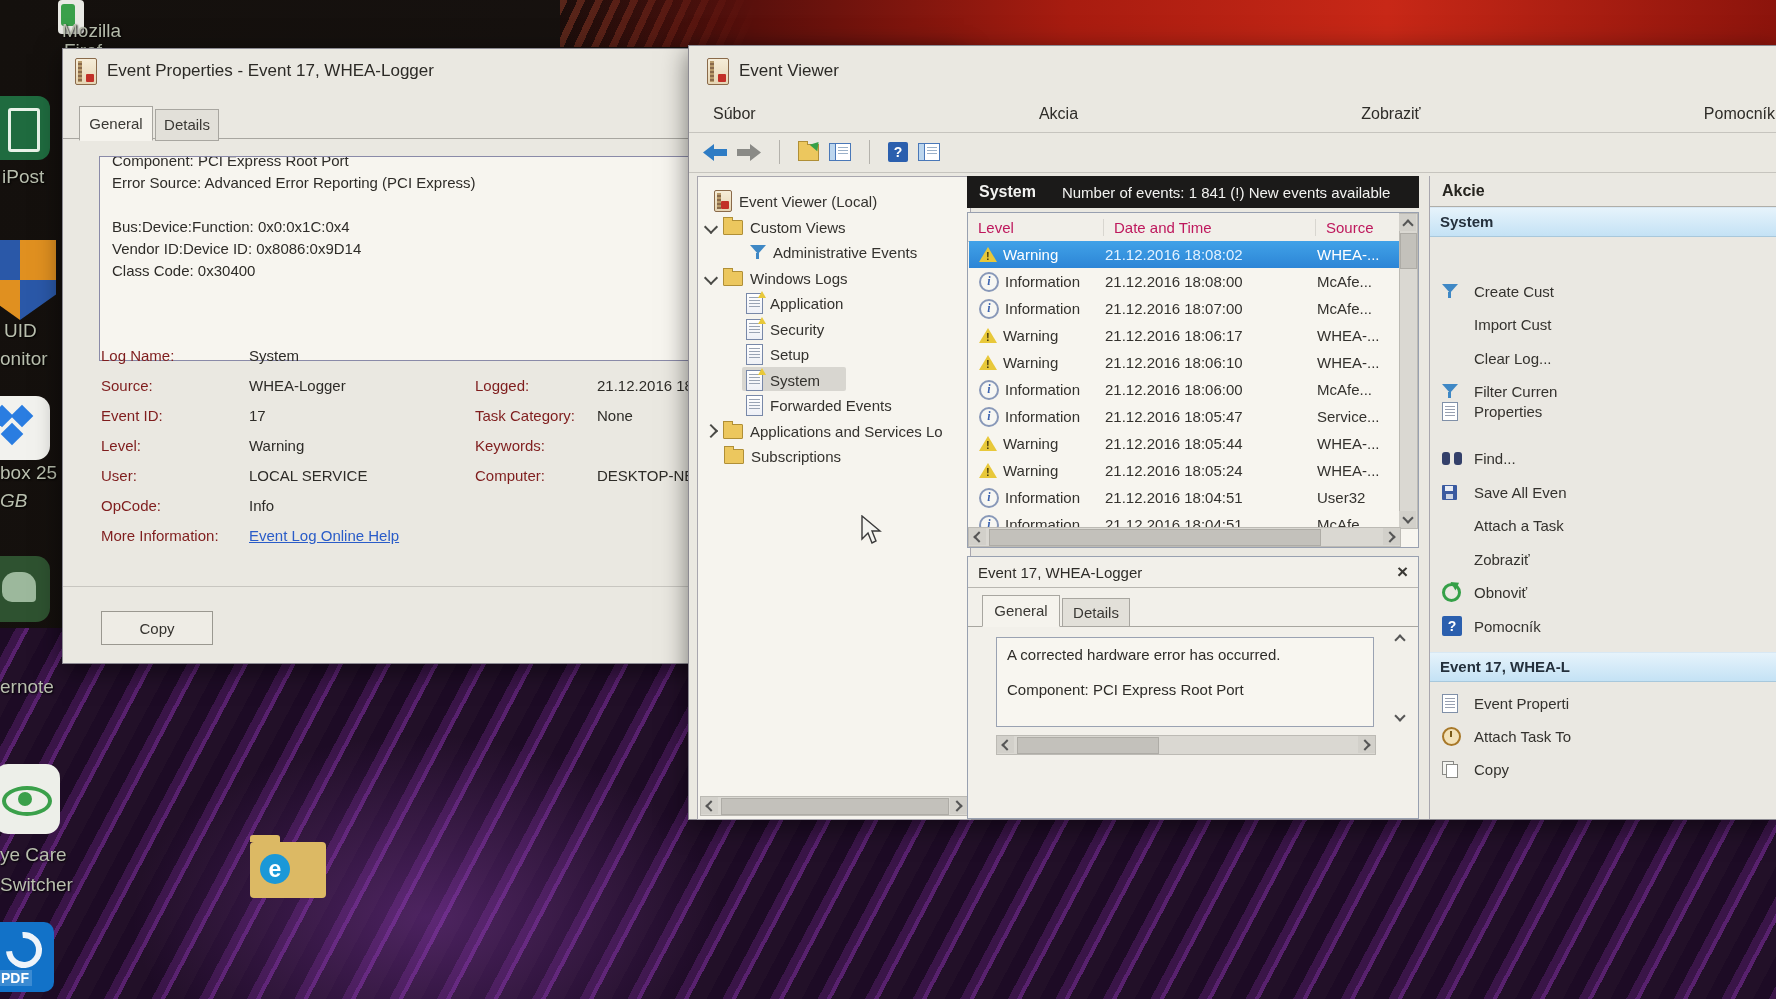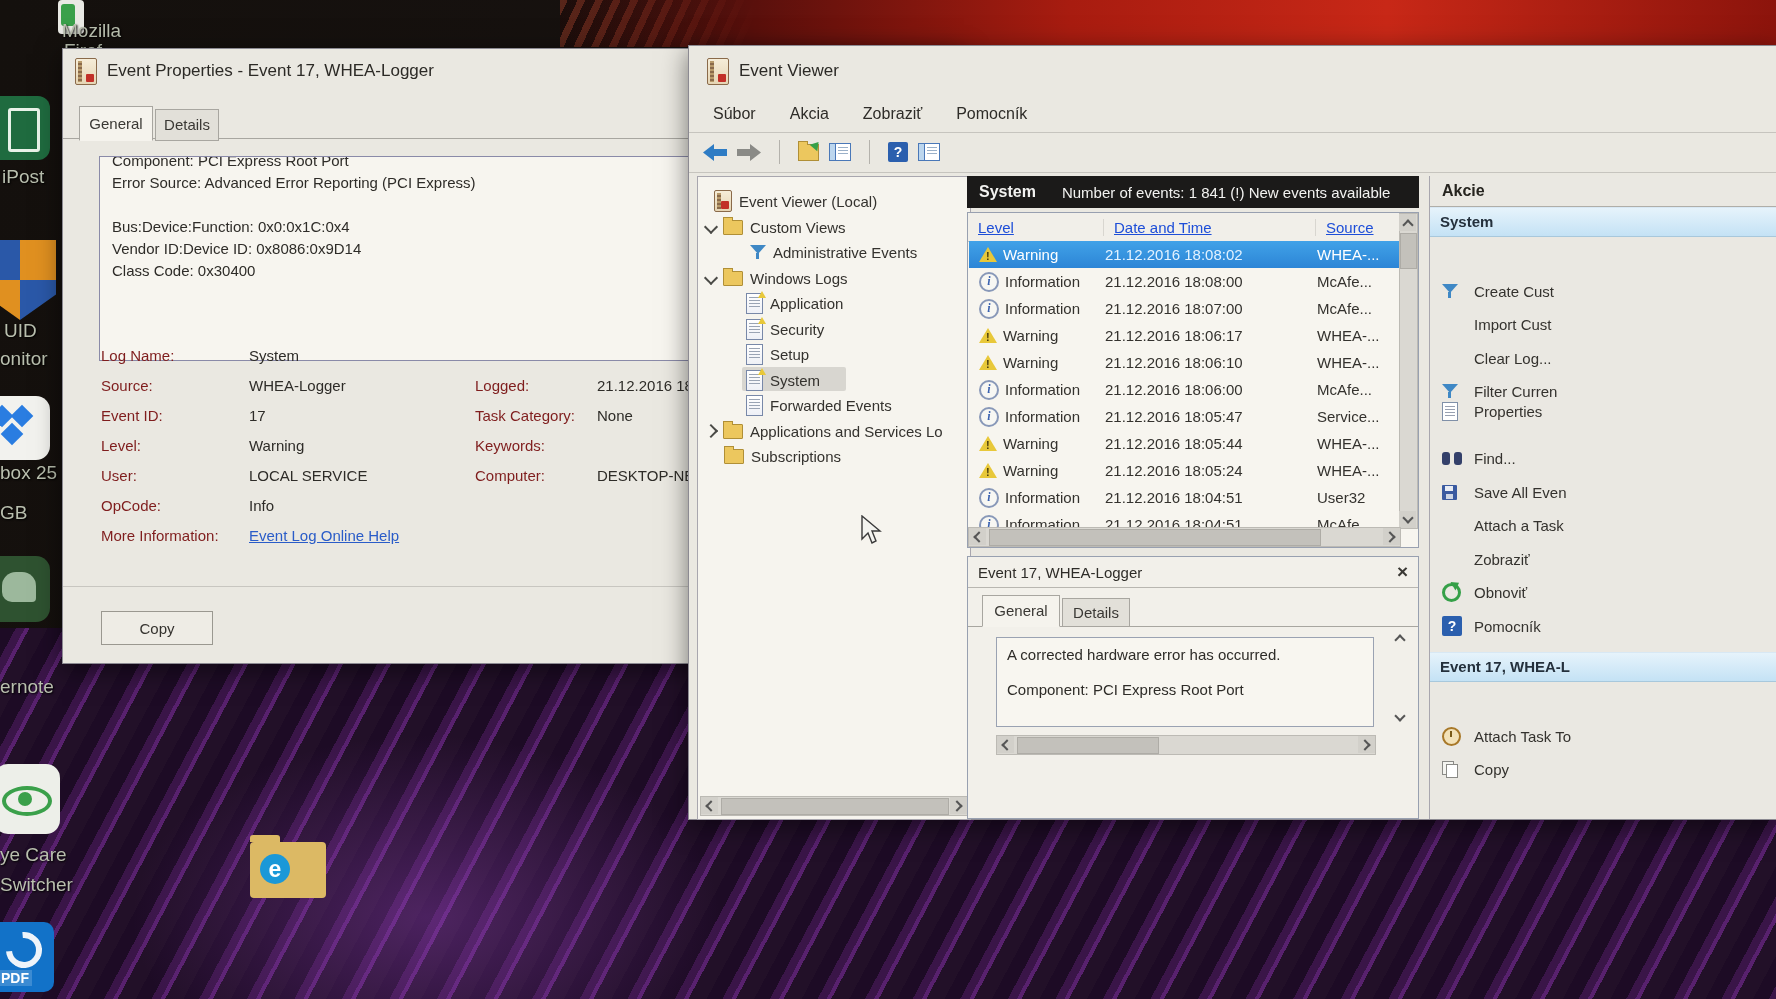--- a/index.html
+++ b/index.html
@@ -137,21 +137,21 @@
   <div class="dicon ic-shield"></div>
   <div class="dlabel" style="left:4px;top:320px;">UID</div>
   <div class="dlabel" style="left:0px;top:348px;">onitor</div>
 
   <div class="dicon ic-dropbox">
     <span class="dd" style="left:8px;top:12px;"></span>
       <span class="dd" style="left:28px;top:12px;"></span>
       <span class="dd" style="left:18px;top:30px;"></span>
   </div>
   <div class="dlabel" style="left:0px;top:462px;">box 25</div>
-  <div class="dlabel" style="left:0px;top:502px;">GB</div>
+  <div class="dlabel" style="left:0px;top:490px;font-style:italic;">GB</div>
 
   <div class="dicon ic-evernote"></div>
   <div class="dlabel" style="left:0px;top:676px;">ernote</div>
 
   <div class="dicon ic-eye"></div>
   <div class="dlabel" style="left:0px;top:844px;">ye Care</div>
   <div class="dlabel" style="left:0px;top:874px;">Switcher</div>
 
   <div class="dicon ic-pdf">
     <span class="pdftxt">PDF</span>
@@ -212,21 +212,21 @@
     <div style="position:absolute;left:0;right:0;top:537px;height:1px;background:#c8c6c0;"></div>
     <button style="position:absolute;left:38px;top:562px;width:112px;height:34px;background:#eeece5;border:1px solid #9a9890;font-size:15px;color:#34322e;font-family:inherit;">Copy</button>
   </div>
 
   <div class="win" style="left:688px;top:45px;width:1088px;height:773px;z-index:3;">
     <div class="titlebar" style="height:50px;padding-left:18px;">
       <span class="i-evlog"></span>
       <span class="titletext">Event Viewer</span>
     </div>
 
-    <div style="position:absolute;left:0;right:0;top:50px;height:36px;display:flex;align-items:center;gap:30px;padding-left:22px;border-bottom:1px solid #c6c4be;">
+    <div style="position:absolute;left:0;right:0;top:50px;height:36px;display:flex;align-items:center;gap:30px;padding-left:22px;border-bottom:1px solid #c6c4be;justify-content:space-between;">
       <span class="menuitem">Súbor</span>
       <span class="menuitem">Akcia</span>
       <span class="menuitem">Zobraziť</span>
       <span class="menuitem">Pomocník</span>
     </div>
 
     <div style="position:absolute;left:0;right:0;top:86px;height:40px;display:flex;align-items:center;padding-left:14px;gap:10px;border-bottom:1px solid #c6c4be;">
       <svg width="24" height="17">
           <path d="M0 8.5 L11 0 V5 H24 V12 H11 V17 Z" fill="#2e7cc4"></path>
         </svg>
@@ -297,21 +297,21 @@
         <span class="sbtn right" style="right:0;top:0;"></span>
       </div>
     </div>
 
     <div style="position:absolute;left:278px;top:130px;width:452px;height:643px;">
       <div style="position:absolute;left:0;right:0;top:0;height:32px;background:#1b1a19;color:#f2f2f0;display:flex;align-items:center;gap:26px;padding-left:12px;">
         <span style="font-weight:bold;font-size:16px;">System</span>
         <span style="font-size:15px;">Number of events: 1 841 (!) New events available</span>
       </div>
       <div style="position:absolute;left:0;right:0;top:36px;height:336px;background:#f7f5ef;border:1px solid #98a0b0;box-sizing:border-box;">
-        <div style="position:absolute;left:0;right:17px;top:0;height:28px;background:#f1efe9;border-bottom:1px solid #c8c6c0;display:flex;align-items:center;font-size:15px;color:#1d4ed8;text-decoration:underline;">
+        <div style="position:absolute;left:0;right:17px;top:0;height:28px;background:#f1efe9;border-bottom:1px solid #c8c6c0;display:flex;align-items:center;font-size:15px;color:#be185d;">
           <span style="width:136px;padding-left:10px;box-sizing:border-box;border-right:1px solid #d8d6d0;">Level</span>
           <span style="width:212px;padding-left:10px;box-sizing:border-box;border-right:1px solid #d8d6d0;">Date and Time</span>
           <span style="flex:1;padding-left:10px;">Source</span>
         </div>
         <div style="position:absolute;left:0;right:17px;top:28px;bottom:18px;overflow:hidden;">
           <div class="erow sel" style="top:0;">
               <span class="c-level">
                 <span class="i-warn"></span>
                 <span>Warning</span>
               </span>
@@ -475,20 +475,24 @@
       <div class="aitem" style="top:401px;">
           <span class="i-refresh"></span>
           <span class="lbl">Obnoviť</span>
         </div>
       <div class="aitem" style="top:435px;">
           <span class="i-help"></span>
           <span class="lbl">Pomocník</span>
         </div>
 
       <div class="ahdr" style="top:476px;">Event 17, WHEA-L</div>
+      <div class="aitem" style="top:512px;">
+          <span class="i-page"></span>
+          <span class="lbl">Event Properti</span>
+        </div>
       <div class="aitem" style="top:545px;">
           <span class="i-clock"></span>
           <span class="lbl">Attach Task To</span>
         </div>
       <div class="aitem" style="top:578px;">
           <span class="i-copy"></span>
           <span class="lbl">Copy</span>
         </div>
     </div>
   </div>

